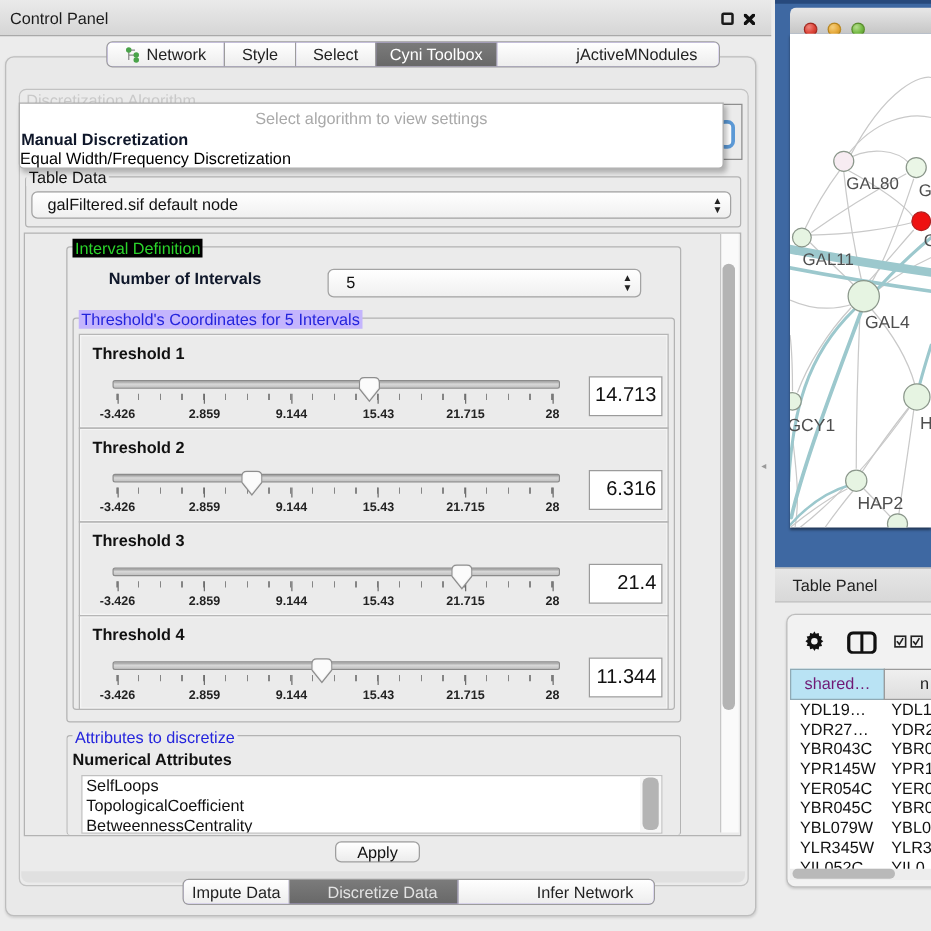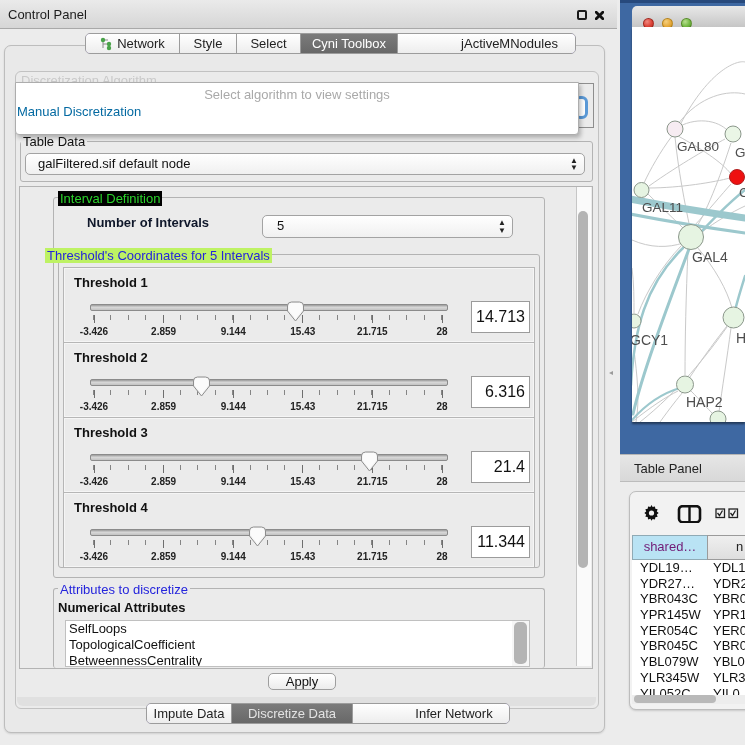--- a/index.html
+++ b/index.html
@@ -18,21 +18,21 @@
 #algopanel-band{left:17px;top:697px;width:579px;height:9px;background:#e0e0e0;border-radius:0 0 6px 6px;}
 
 .seg{position:absolute;display:flex;height:19px;background:#c4b5fd;border:1px solid #9c9c9c;
   border-radius:5px;overflow:hidden;font-size:13px;color:#222;}
 .seg .sg{display:flex;align-items:center;justify-content:center;border-right:1px solid #9c9c9c;
   background:linear-gradient(#ffffff,#ededed);white-space:nowrap;}
 .seg .sg:last-child{border-right:none;padding-left:46px;}
 .seg .on{background:linear-gradient(#7b7b7b,#686868);color:#fff;}
 #toptabs{left:85px;top:33px;}
 #bottabs{left:146px;top:703px;}
-#bottabs .on{color:#e3e3e3;}
+#bottabs .on{color:#e3e3e3;padding-left:14px;}
 
 .group{position:absolute;border:1px solid #b3b3b3;border-radius:3px;}
 
 #td-group{left:20px;top:141px;width:571px;height:39px;}
 #td-label{left:21px;top:134px;font-size:13px;color:#111;background:#ebebeb;padding:0 2px;z-index:3;}
 .combo{position:absolute;background:linear-gradient(#ffffff,#f0f0f0);
   border:1px solid #a3a3a3;border-radius:5px;font-size:13px;color:#111;}
 .combo .ar{position:absolute;right:6px;font-size:8px;color:#222;line-height:7px;}
 #td-combo{left:25px;top:153px;width:558px;height:20px;}
 #td-combo .tx{position:absolute;left:12px;top:2px;}
@@ -40,21 +40,21 @@
 #scrollpane{left:19px;top:186px;width:572px;height:481px;border:1px solid #b3b3b3;background:#ebebeb;}
 #vscroll{left:576px;top:187px;width:14px;height:479px;background:#fafafa;border-left:1px solid #c6c6c6;}
 #vthumb{left:578px;top:211px;width:10px;height:357px;background:#b4b4b4;border-radius:5px;}
 
 #id-group{left:53px;top:197px;width:490px;height:379px;}
 #id-label{left:58px;top:191px;font-size:13px;color:#2bd32b;background:#000000;padding:0 2px;}
 #noi-label{left:87px;top:215px;font-size:13px;font-weight:bold;color:#0f172a;}
 #noi-combo{left:262px;top:215px;width:249px;height:21px;}
 #noi-combo .tx{position:absolute;left:14px;top:2px;}
 #tc-group{left:58px;top:254px;width:480px;height:312px;}
-#tc-label{left:45px;top:248px;font-size:13px;color:#2424dc;background:#bef264;padding:0 2px;}
+#tc-label{left:63px;top:248px;font-size:13px;color:#2424dc;background:#c4b5fd;padding:0 2px;}
 
 .tbox{position:absolute;left:63px;width:470px;height:74px;border:1px solid #b6b6b6;
   box-shadow:inset 0 0 0 1px #f5f5f5;}
 .tbox .tt{position:absolute;left:10px;top:7px;font-size:13px;font-weight:bold;color:#111;}
 .tbox .track{position:absolute;left:26px;top:36px;width:356px;height:5px;
   background:linear-gradient(#9a9a9a,#d8d8d8 45%,#c2c2c2);border-radius:2px;border:1px solid #8b8b8b;border-width:1px 1px 1px 1px;}
 .tbox .minor{position:absolute;left:29px;top:47px;width:350px;height:5px;
   background-image:repeating-linear-gradient(90deg,#858585 0,#858585 1px,transparent 1px,transparent 17.4px);}
 .tbox .mj{position:absolute;top:47px;width:1px;height:8px;background:#6e6e6e;}
 .tbox .lb{position:absolute;top:58px;font-size:10px;font-weight:bold;color:#222;transform:translateX(-50%);}
@@ -74,21 +74,21 @@
   border:1px solid #9e9e9e;border-radius:5px;font-size:13px;color:#111;text-align:center;line-height:15px;}
 
 #da-ghost{left:21px;top:73px;font-size:13px;color:#c9c9c9;z-index:2;}
 #da-group{left:20px;top:83px;width:572px;height:43px;border:1px solid #8e8e8e;z-index:1;}
 #da-combo{left:574px;top:96px;width:8px;height:17px;background:#fff;border:3px solid #5b99d6;
   border-radius:6px;z-index:2;}
 
 #popup{left:15px;top:82px;width:562px;height:51px;background:#fff;border:1px solid #adadad;
   z-index:10;box-shadow:2px 3px 4px rgba(0,0,0,.25);border-radius:0 0 4px 4px;}
 #popup .hint{position:absolute;left:0;top:4px;width:100%;text-align:center;font-size:13px;color:#a9a9a9;}
-#popup .it1{position:absolute;left:1px;top:21px;font-size:13px;font-weight:normal;color:#0369a1;}
+#popup .it1{position:absolute;left:1px;top:21px;font-size:13px;font-weight:bold;color:#0f172a;}
 #popup .it2{position:absolute;left:0px;top:36px;font-size:13px;color:#000;}
 
 #split-arrow{left:609px;top:368px;font-size:8px;color:#9a9a9a;}
 
 #bluepanel{left:620px;top:0;width:125px;height:451px;background:#3e68a2;border-top:3px solid #27497c;}
 #nettitle{left:632px;top:6px;width:113px;height:21px;border-radius:5px 0 0 0;
   background:linear-gradient(#e8e8e8,#c6c6c6);border-bottom:1px solid #8e8e8e;}
 .light{position:absolute;top:12px;width:11px;height:11px;border-radius:50%;box-sizing:border-box;}
 #netcanvas{left:632px;top:27px;width:113px;height:395px;background:#fff;box-shadow:0 2px 2px rgba(0,0,0,.45);}
 #netsvg{left:632px;top:27px;}
@@ -270,20 +270,21 @@
 
 <div class="seg" id="bottabs">
   <div class="sg" style="width:84px">Impute Data</div>
   <div class="sg on" style="width:120px">Discretize Data</div>
   <div class="sg" style="width:110px">Infer Network</div>
 </div>
 
 <div class="abs" id="popup">
   <div class="hint">Select algorithm to view settings</div>
   <div class="it1">Manual Discretization</div>
+  <div class="it2">Equal Width/Frequency Discretization</div>
 </div>
 
 <div class="abs" id="split-arrow">◂</div>
 
 <div class="abs" id="bluepanel"></div>
 <div class="abs" id="nettitle">
   <div class="light" style="left:11px;background:radial-gradient(circle at 35% 30%,#f0887f,#dc4337 55%,#ad2d23);border:1px solid rgba(120,20,15,.55);"></div>
   <div class="light" style="left:30px;background:radial-gradient(circle at 35% 30%,#f5cf7d,#e6a93a 55%,#bf8a1c);border:1px solid rgba(150,105,10,.55);"></div>
   <div class="light" style="left:49px;background:radial-gradient(circle at 35% 30%,#b7df8e,#74b944 55%,#508c26);border:1px solid rgba(70,110,25,.55);"></div>
 </div>

